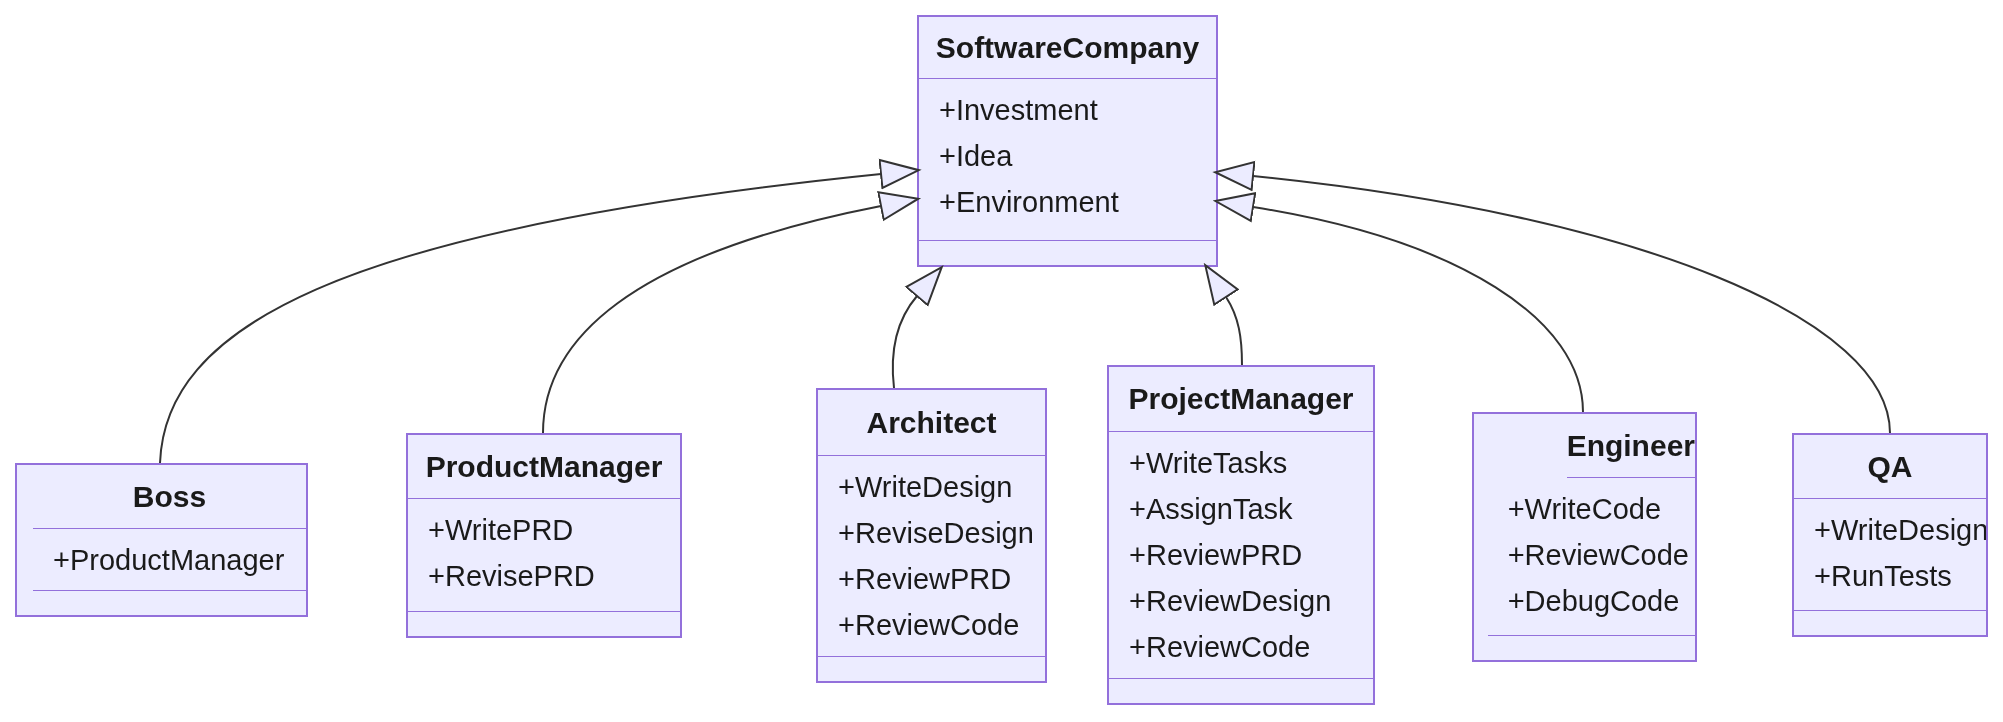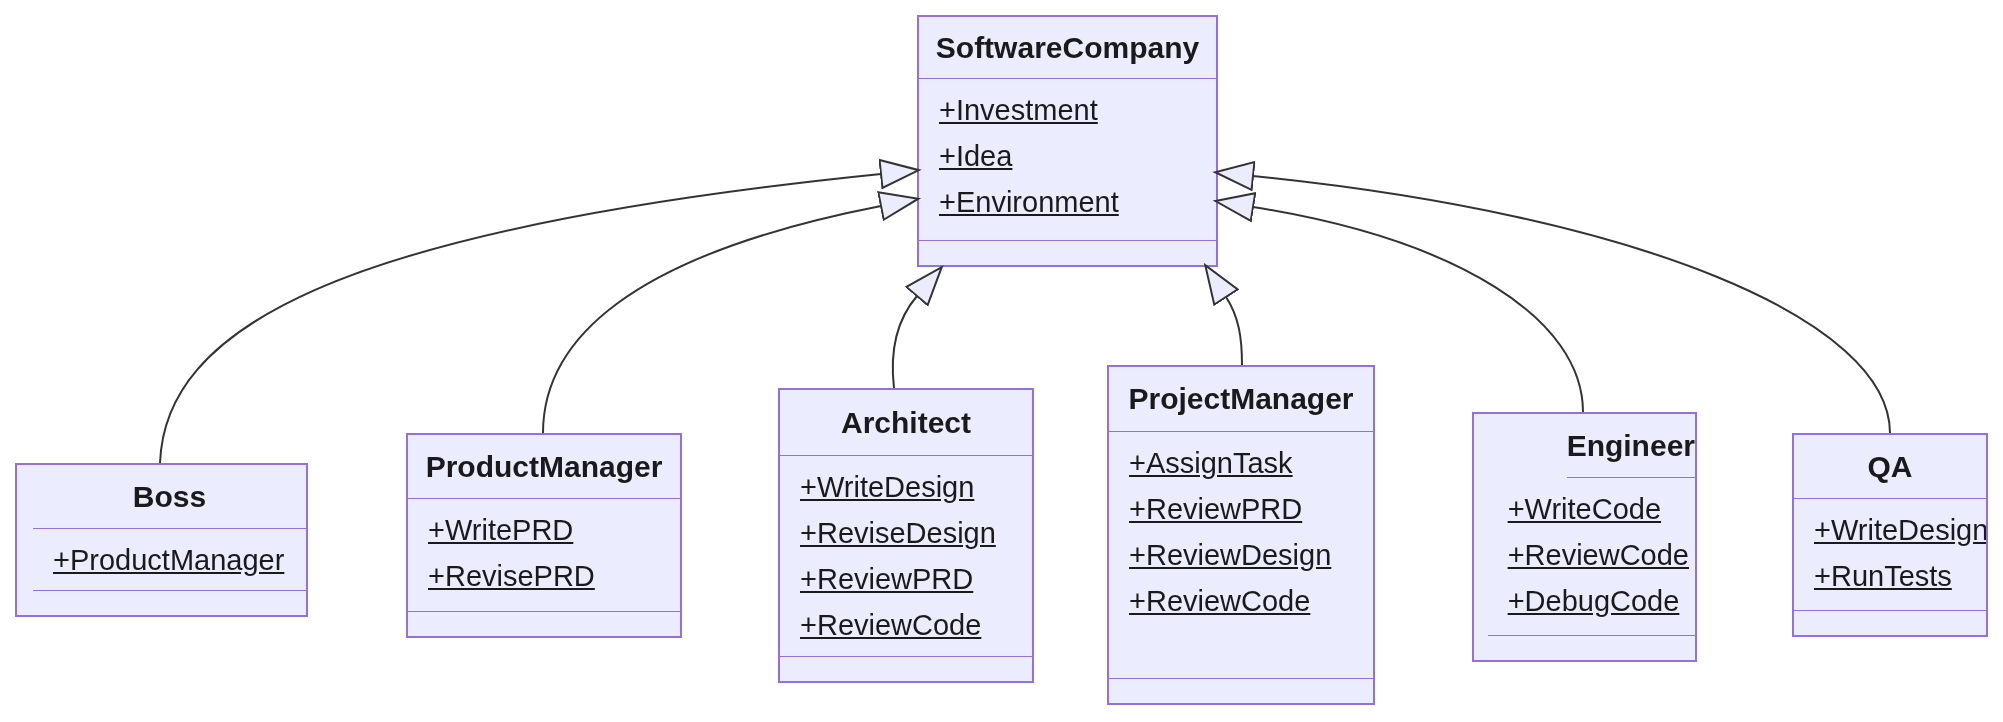--- a/index.html
+++ b/index.html
@@ -37,21 +37,20 @@
     padding: 8px 6px 0 20px;
     border-bottom: 1.5px solid #9370DB;
     box-sizing: border-box;
     overflow: hidden;
   }
   .attr {
     font-size: 29px;
     line-height: 46px;
     height: 46px;
     white-space: nowrap;
-    text-decoration: underline;
   }
   .class-methods { flex: 0 0 24px; }
 </style>
 </head>
 <body>
 
 <div class="canvas">
 
   <div class="class-box" style="left:917px; top:15px; width:301px; height:252px;">
     <div class="class-title" style="height:62px">SoftwareCompany</div>
@@ -73,34 +72,35 @@
 
   <div class="class-box" style="left:406px; top:433px; width:276px; height:205px;">
     <div class="class-title" style="height:64px">ProductManager</div>
     <div class="class-attrs">
       <div class="attr">+WritePRD</div>
       <div class="attr">+RevisePRD</div>
     </div>
     <div class="class-methods"></div>
   </div>
 
-  <div class="class-box" style="left:778px; top:388px; width:256px; height:295px;">
+  <div class="class-box" style="left:816px; top:388px; width:231px; height:295px;">
     <div class="class-title" style="height:66px">Architect</div>
     <div class="class-attrs">
       <div class="attr">+WriteDesign</div>
       <div class="attr">+ReviseDesign</div>
       <div class="attr">+ReviewPRD</div>
       <div class="attr">+ReviewCode</div>
     </div>
     <div class="class-methods"></div>
   </div>
 
   <div class="class-box" style="left:1107px; top:365px; width:268px; height:340px;">
     <div class="class-title" style="height:65px">ProjectManager</div>
     <div class="class-attrs">
+      <div class="attr">+WriteTasks</div>
       <div class="attr">+AssignTask</div>
       <div class="attr">+ReviewPRD</div>
       <div class="attr">+ReviewDesign</div>
       <div class="attr">+ReviewCode</div>
     </div>
     <div class="class-methods"></div>
   </div>
 
   <div class="class-box" style="left:1472px; top:412px; width:225px; height:250px;align-items:flex-end;">
     <div class="class-title" style="height:64px">Engineer</div>

